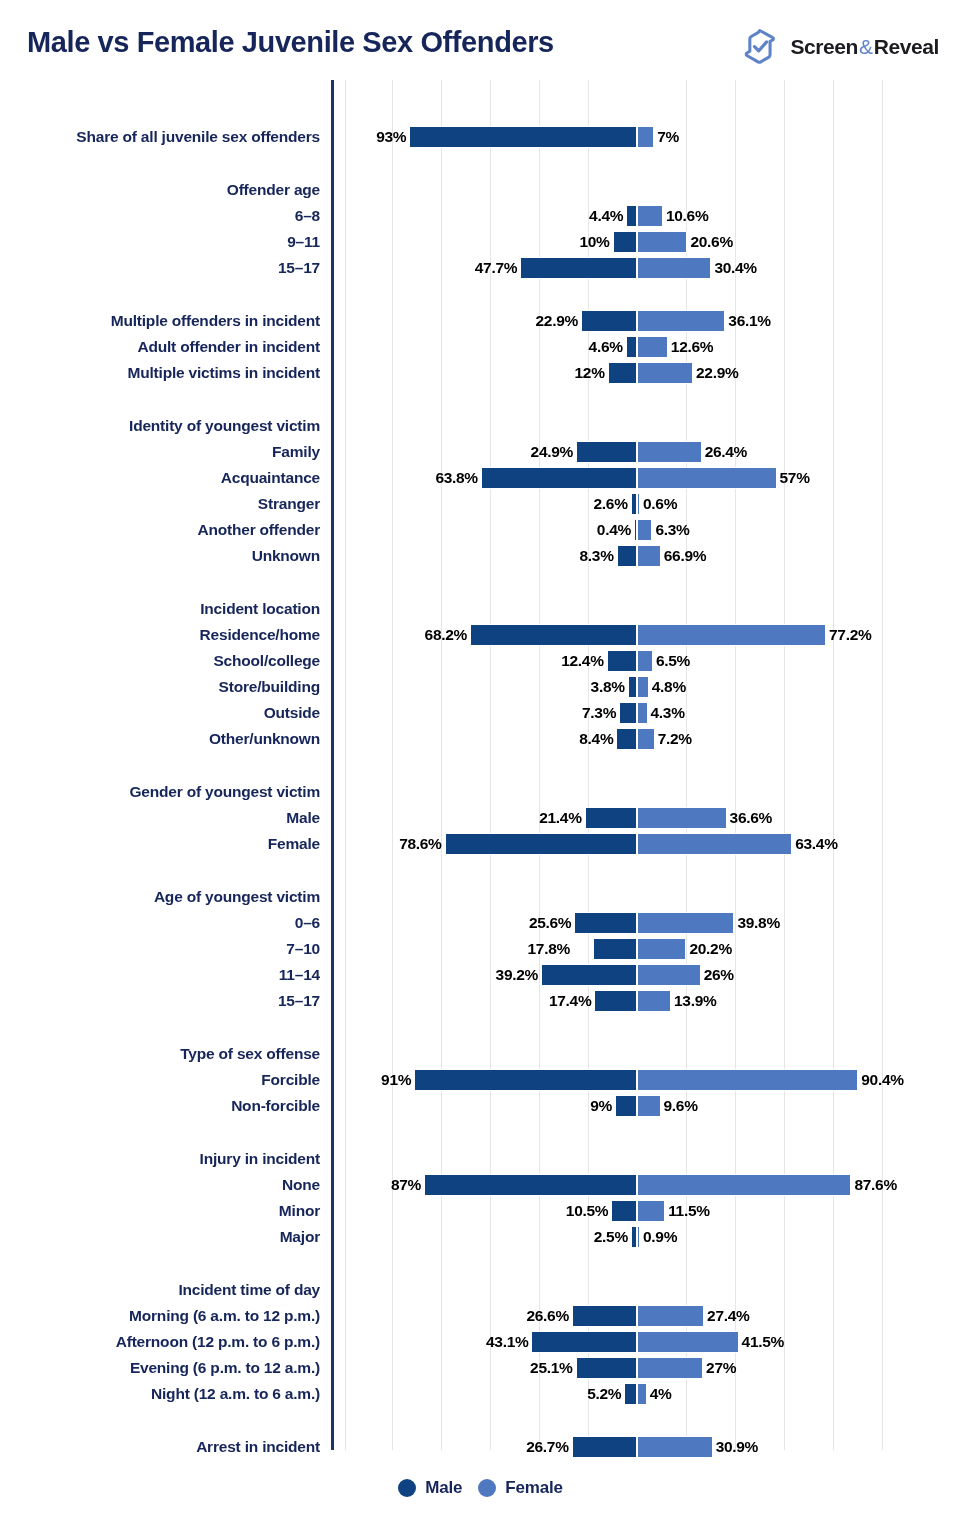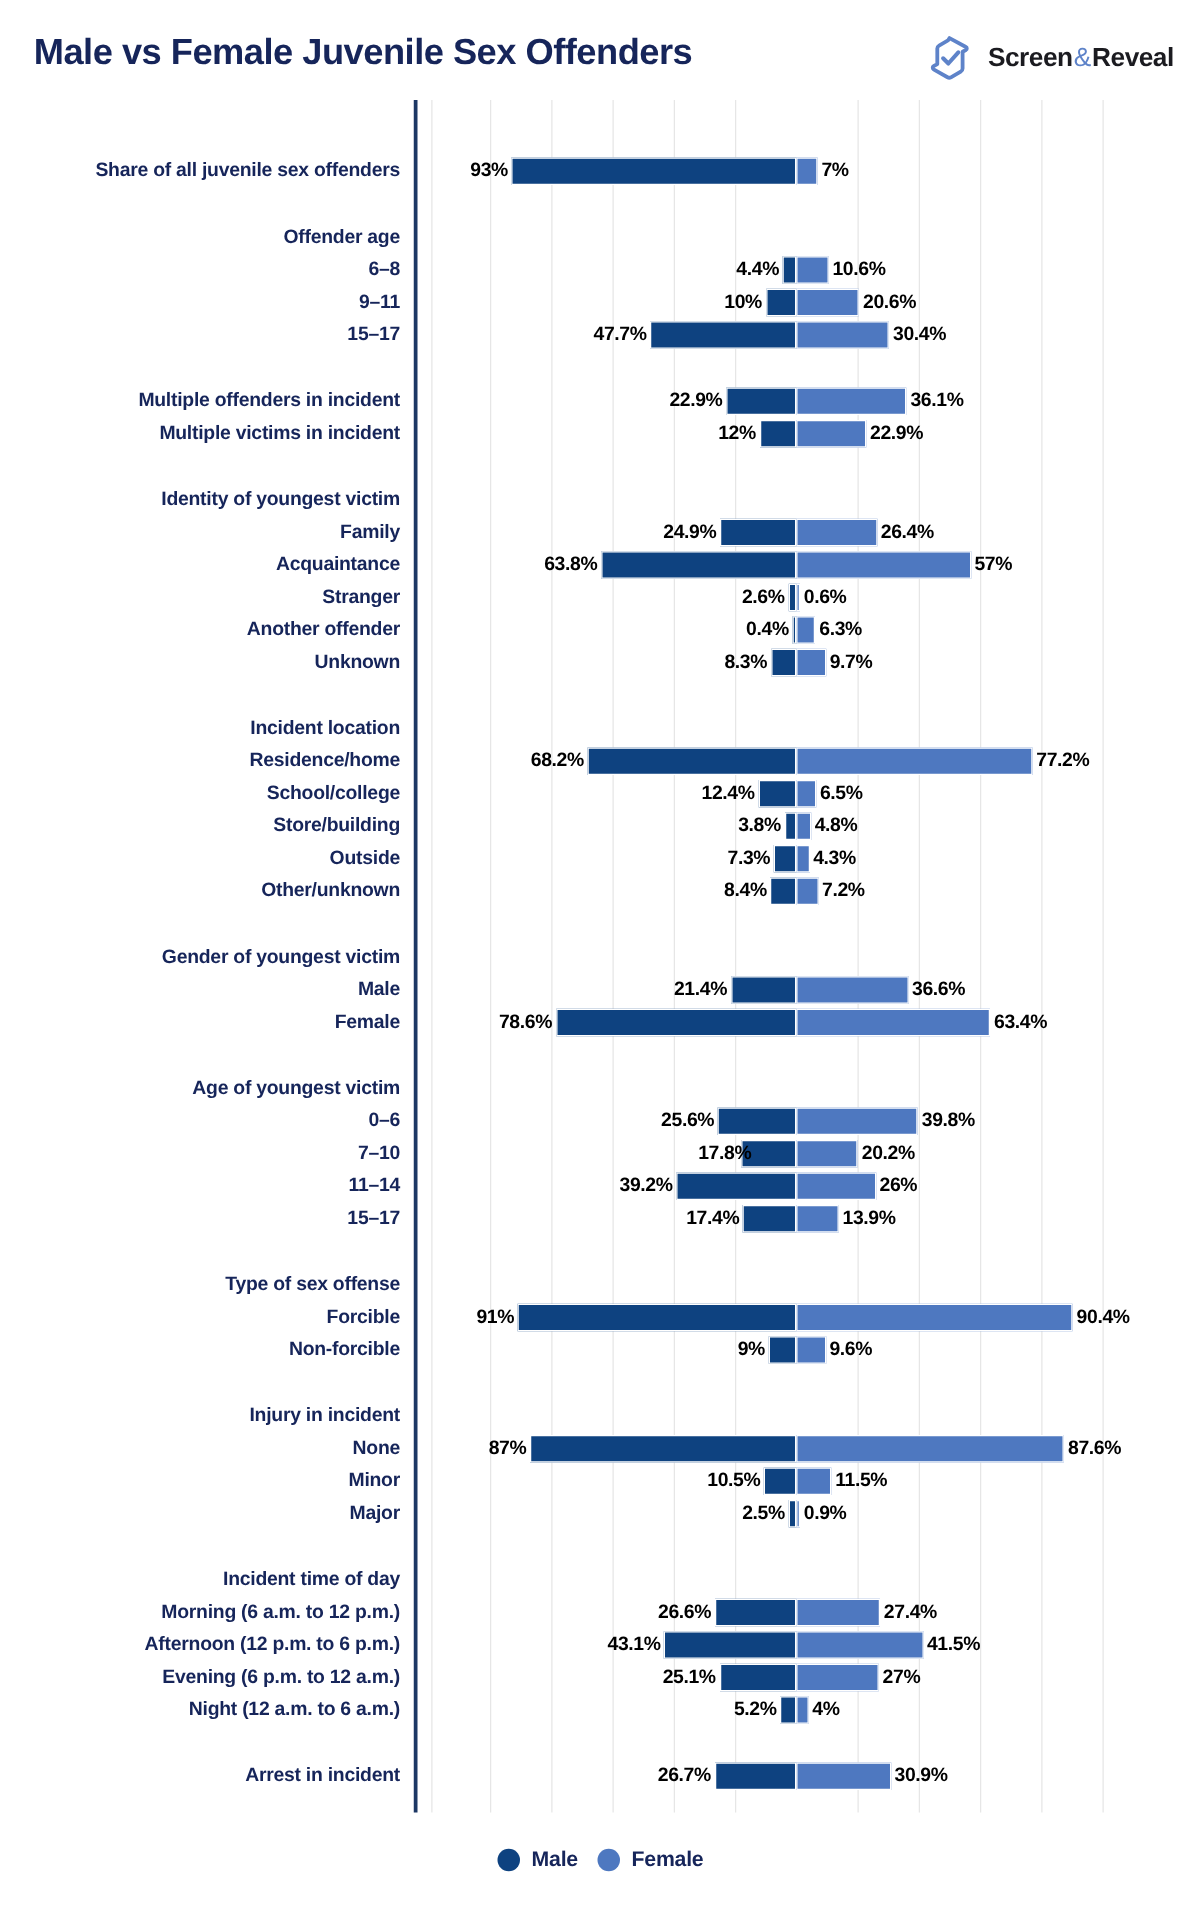--- a/index.html
+++ b/index.html
@@ -232,20 +232,29 @@
       <div class="row">
         <div class="row-label">Multiple offenders in incident</div>
         <div class="bars">
           <div class="bar bar-male" style="left: 580.941px; width: 56.0592px;"></div>
           <div class="bar bar-female" style="left: 637px; width: 88.3728px;"></div>
           <div class="val val-left" style="right: 383.059px;">22.9%</div>
           <div class="val val-right" style="left: 728.373px;">36.1%</div>
         </div>
       </div>
       <div class="row">
+        <div class="row-label">Adult offender in incident</div>
+        <div class="bars">
+          <div class="bar bar-male" style="left: 625.739px; width: 11.2608px;"></div>
+          <div class="bar bar-female" style="left: 637px; width: 30.8448px;"></div>
+          <div class="val val-left" style="right: 338.261px;">4.6%</div>
+          <div class="val val-right" style="left: 670.845px;">12.6%</div>
+        </div>
+      </div>
+      <div class="row">
         <div class="row-label">Multiple victims in incident</div>
         <div class="bars">
           <div class="bar bar-male" style="left: 607.624px; width: 29.376px;"></div>
           <div class="bar bar-female" style="left: 637px; width: 56.0592px;"></div>
           <div class="val val-left" style="right: 356.376px;">12%</div>
           <div class="val val-right" style="left: 696.059px;">22.9%</div>
         </div>
       </div>
       <div class="row gap"></div>
       <div class="row header-row">
@@ -286,21 +295,21 @@
           <div class="val val-left" style="right: 330px;">0.4%</div>
           <div class="val val-right" style="left: 655.422px;">6.3%</div>
         </div>
       </div>
       <div class="row">
         <div class="row-label">Unknown</div>
         <div class="bars">
           <div class="bar bar-male" style="left: 616.682px; width: 20.3184px;"></div>
           <div class="bar bar-female" style="left: 637px; width: 23.7456px;"></div>
           <div class="val val-left" style="right: 347.318px;">8.3%</div>
-          <div class="val val-right" style="left: 663.746px;">9.7%</div>
+          <div class="val val-right" style="left: 663.746px;">66.9%</div>
         </div>
       </div>
       <div class="row gap"></div>
       <div class="row header-row">
         <div class="row-label">Incident location</div>
       </div>
       <div class="row">
         <div class="row-label">Residence/home</div>
         <div class="bars">
           <div class="bar bar-male" style="left: 470.046px; width: 166.954px;"></div>
@@ -378,21 +387,21 @@
           <div class="bar bar-female" style="left: 637px; width: 97.4304px;"></div>
           <div class="val val-left" style="right: 389.669px;">25.6%</div>
           <div class="val val-right" style="left: 737.43px;">39.8%</div>
         </div>
       </div>
       <div class="row">
         <div class="row-label">7–10</div>
         <div class="bars">
           <div class="bar bar-male" style="left: 593.426px; width: 43.5744px;"></div>
           <div class="bar bar-female" style="left: 637px; width: 49.4496px;"></div>
-          <div class="val val-left" style="right: 360px;">17.8%</div>
+          <div class="val val-left" style="right: 391px;">17.8%</div>
           <div class="val val-right" style="left: 689.45px;">20.2%</div>
         </div>
       </div>
       <div class="row">
         <div class="row-label">11–14</div>
         <div class="bars">
           <div class="bar bar-male" style="left: 541.038px; width: 95.9616px;"></div>
           <div class="bar bar-female" style="left: 637px; width: 63.648px;"></div>
           <div class="val val-left" style="right: 422.962px;">39.2%</div>
           <div class="val val-right" style="left: 703.648px;">26%</div>

